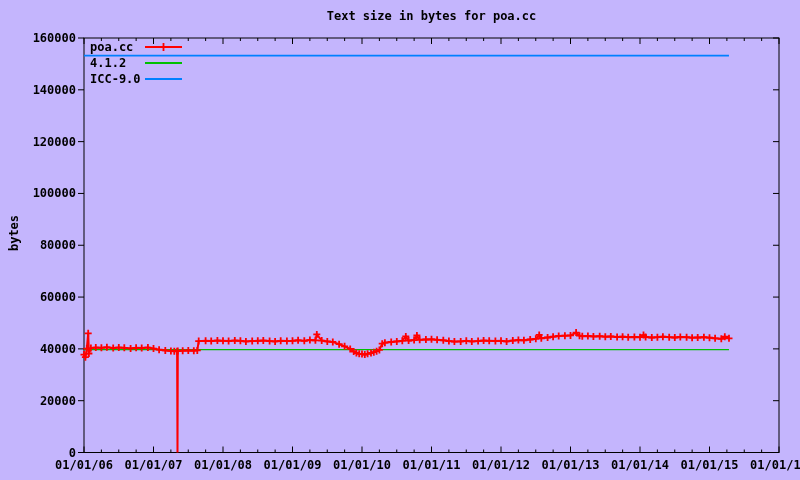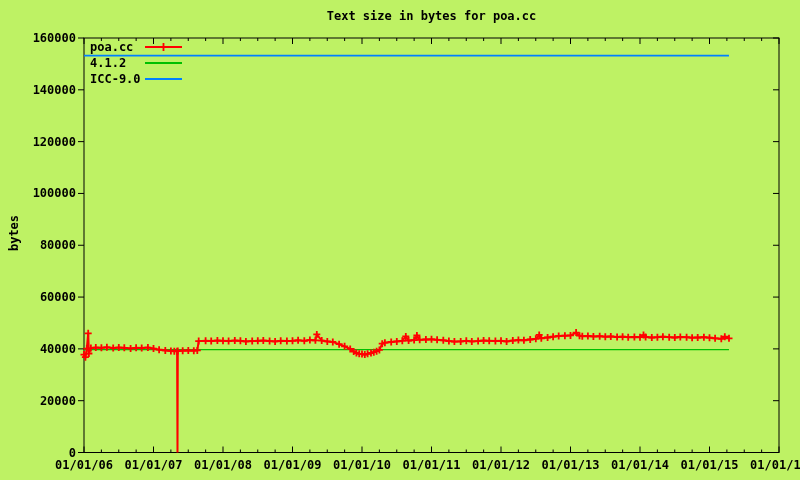--- a/index.html
+++ b/index.html
@@ -1,16 +1,16 @@
 <!DOCTYPE html>
 <html><head>
 <meta charset="utf-8">
 <style>
   html,body{margin:0;padding:0;background:#fff;}
-  #canvas{position:relative;width:800px;height:480px;background:#bef264;overflow:hidden;
+  #canvas{position:relative;width:800px;height:480px;background:#c4b5fd;overflow:hidden;
           font-family:"DejaVu Sans Mono","Liberation Mono",monospace;}
   #title{position:absolute;left:84px;top:9px;width:695px;text-align:center;
          font-size:12px;font-weight:bold;color:#000;white-space:pre;}
   #ylab{position:absolute;left:-16px;top:226px;width:60px;height:14px;text-align:center;
         font-size:12px;font-weight:bold;color:#000;transform:rotate(-90deg);}
   svg{position:absolute;left:0;top:0;display:block;}
   svg text{font-family:"DejaVu Sans Mono","Liberation Mono",monospace;
            font-size:12px;font-weight:bold;fill:#000;}
 </style>
 </head>

